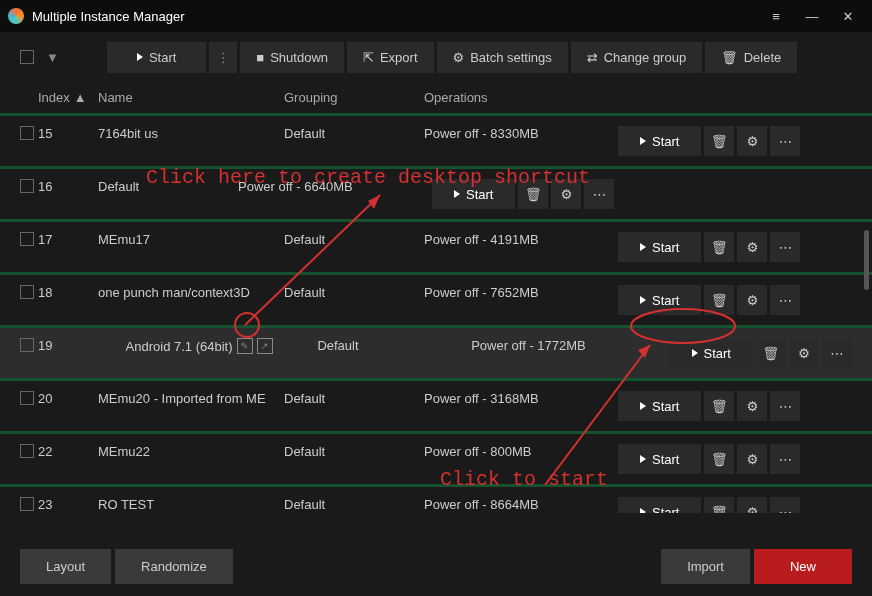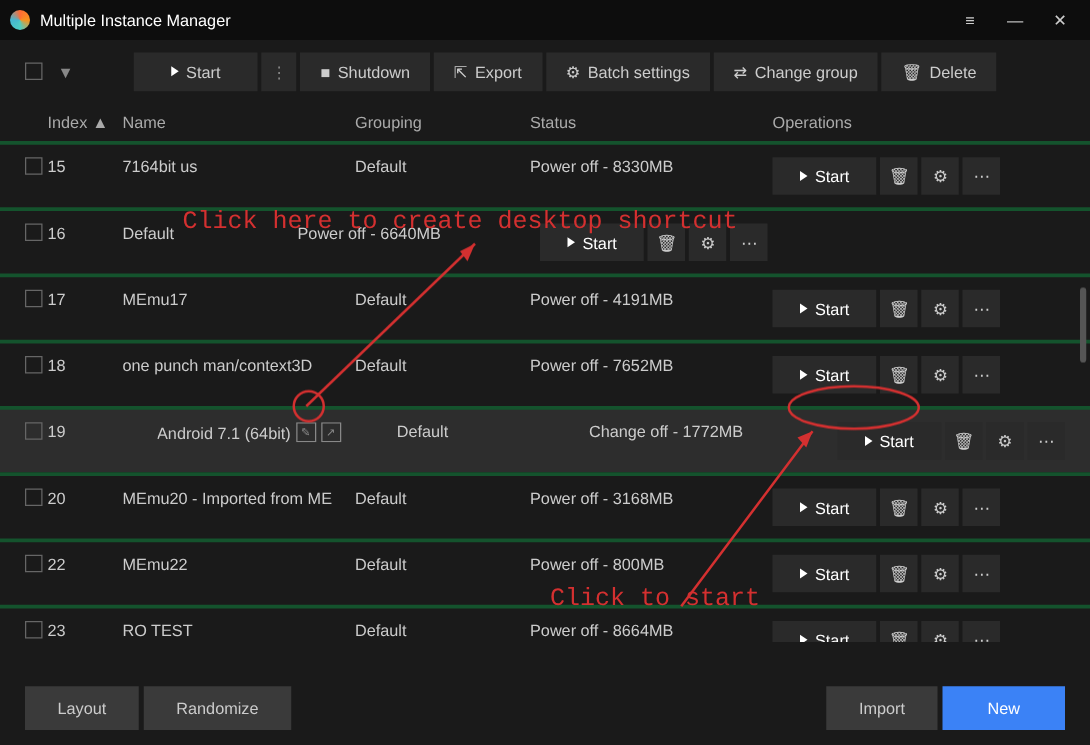--- a/index.html
+++ b/index.html
@@ -39,21 +39,21 @@
 .cell-ops { flex: 1; display: flex; gap: 3px; justify-content: flex-start; }
 .op-start { background: #2a2a2a; border: none; color: #fff; padding: 7px 22px; cursor: pointer; display: flex; align-items: center; gap: 6px; font-size: 13px; }
 .op-icon { width: 30px; height: 30px; background: #2a2a2a; border: none; color: #ccc; cursor: pointer; display: flex; align-items: center; justify-content: center; }
 
 .inline-icon { width: 16px; height: 16px; border: 1px solid #888; display: inline-flex; align-items: center; justify-content: center; font-size: 9px; cursor: pointer; color: #888; }
 
 .footer { position: absolute; bottom: 0; left: 0; right: 0; height: 60px; display: flex; align-items: center; justify-content: space-between; padding: 0 20px; }
 .footer-left { display: flex; gap: 4px; }
 .footer-right { display: flex; gap: 4px; }
 .ft-btn { background: #3a3a3a; border: none; color: #ccc; padding: 10px 26px; cursor: pointer; font-size: 13px; }
-.ft-new { background: #3b82f6; color: #fff; padding: 10px 36px; }
+.ft-new { background: #b91c1c; color: #fff; padding: 10px 36px; }
 
 .scrollbar { position: absolute; right: 3px; top: 230px; width: 5px; height: 60px; background: #555; border-radius: 3px; }
 
 .annotation { position: absolute; color: #d43030; font-family: 'Courier New', monospace; font-size: 20px; pointer-events: none; z-index: 100; }
 .anno1 { top: 166px; left: 146px; }
 .anno2 { top: 468px; left: 440px; }
 
 svg.arrow { position: absolute; pointer-events: none; z-index: 99; }
 svg.circle-mark { position: absolute; pointer-events: none; z-index: 99; }
 
@@ -109,21 +109,20 @@
   </div>
 </div>
 
 <div class="table-header">
   <div class="col-idx">
       <span>Index</span> 
       <span>▲</span>
     </div>
   <div class="col-name">Name</div>
   <div class="col-group">Grouping</div>
-  <div class="col-status">Status</div>
   <div class="col-ops">Operations</div>
 </div>
 
 <div class="table-body" id="tbody">
     <div class="row">
       <div class="chk"></div>
       <div class="cell-idx">15</div>
       <div class="cell-name">
         <span>7164bit us</span> 
       </div>
@@ -192,21 +191,21 @@
     </div>
     <div class="row selected">
       <div class="chk"></div>
       <div class="cell-idx">19</div>
       <div class="cell-name">
         <span>Android 7.1 (64bit)</span> 
         <span class="inline-icon">✎</span>
         <span class="inline-icon">↗</span>
       </div>
       <div class="cell-group">Default</div>
-      <div class="cell-status">Change off - 1772MB</div>
+      <div class="cell-status">Power off - 1772MB</div>
       <div class="cell-ops">
         <button class="op-start">
           <span class="play-tri play-tri-w"></span>
           <span>Start</span>
         </button>
         <button class="op-icon">🗑</button>
         <button class="op-icon">⚙</button>
         <button class="op-icon">⋯</button>
       </div>
     </div>

